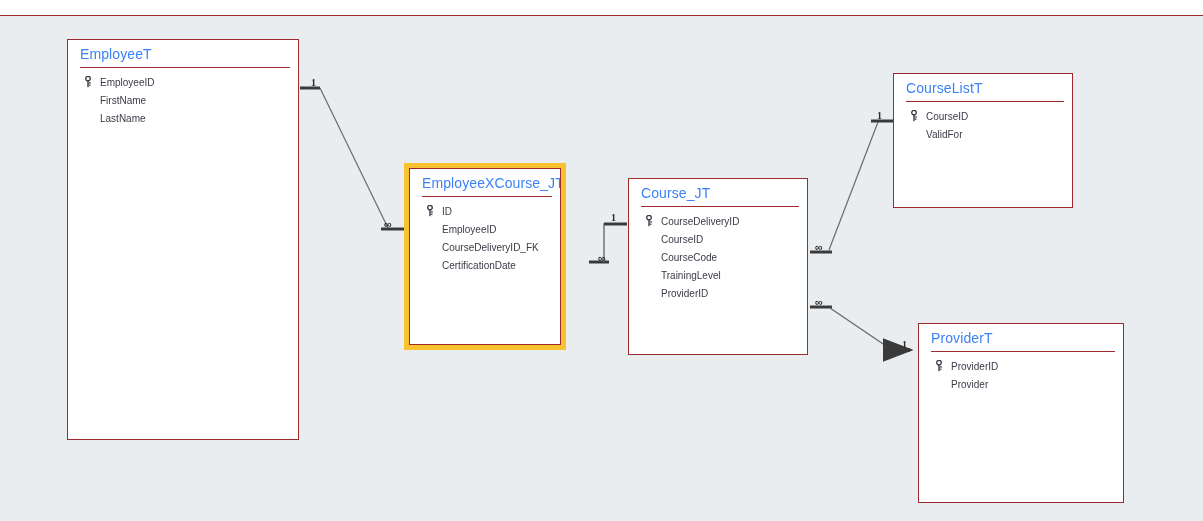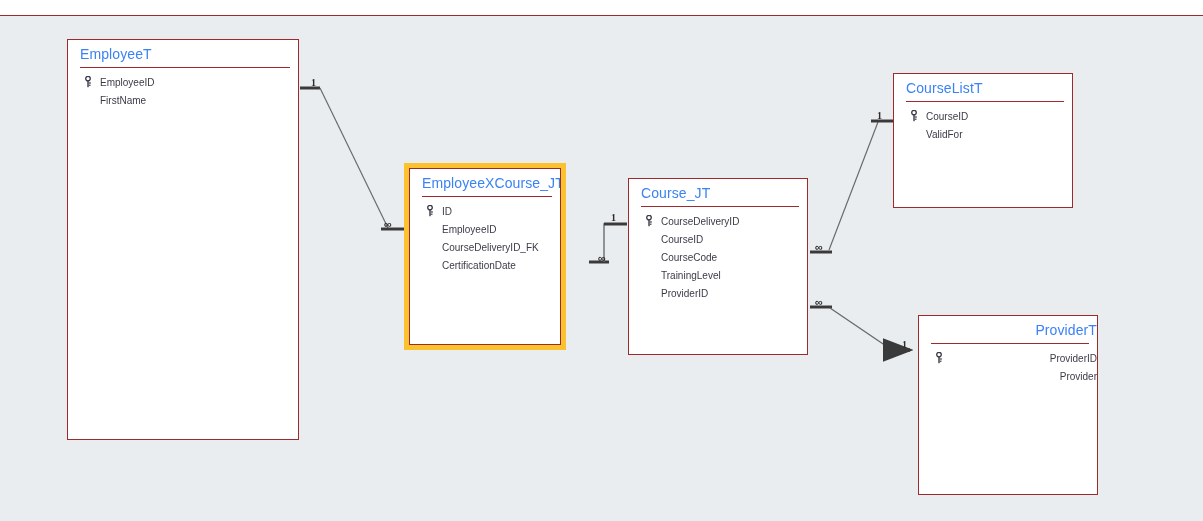--- a/index.html
+++ b/index.html
@@ -173,20 +173,24 @@
                 <rect x="4.7" y="6.4" width="2.2" height="1.2" fill="#3b3b48"></rect>
                 <rect x="4.7" y="8.6" width="1.8" height="1.2" fill="#3b3b48"></rect>
               </svg>
             </span>
             <span class="fld-name">EmployeeID</span>
           </div>
           <div class="fld">
             <span class="key-slot"></span>
             <span class="fld-name">FirstName</span>
           </div>
+          <div class="fld">
+            <span class="key-slot"></span>
+            <span class="fld-name">LastName</span>
+          </div>
         </div>
       </div>
       <div class="tbl selected" style="left: 409px; top: 152px; width: 152px; height: 177px;">
         <div class="tbl-title">EmployeeXCourse_JT</div>
         <div class="tbl-sep"></div>
         <div class="tbl-fields">
           <div class="fld">
             <span class="key-slot">
               <svg width="8" height="12" viewBox="0 0 8 12">
                 <circle cx="4" cy="2.6" r="2.3" fill="none" stroke="#3b3b48" stroke-width="1.3"></circle>
@@ -258,21 +262,21 @@
               </svg>
             </span>
             <span class="fld-name">CourseID</span>
           </div>
           <div class="fld">
             <span class="key-slot"></span>
             <span class="fld-name">ValidFor</span>
           </div>
         </div>
       </div>
-      <div class="tbl" style="left: 918px; top: 299px; width: 180px; height: 180px; text-align: right;">
+      <div class="tbl" style="left: 918px; top: 307px; width: 206px; height: 180px;">
         <div class="tbl-title">ProviderT</div>
         <div class="tbl-sep"></div>
         <div class="tbl-fields">
           <div class="fld">
             <span class="key-slot">
               <svg width="8" height="12" viewBox="0 0 8 12">
                 <circle cx="4" cy="2.6" r="2.3" fill="none" stroke="#3b3b48" stroke-width="1.3"></circle>
                 <rect x="3.3" y="4.6" width="1.4" height="6.6" fill="#3b3b48"></rect>
                 <rect x="4.7" y="6.4" width="2.2" height="1.2" fill="#3b3b48"></rect>
                 <rect x="4.7" y="8.6" width="1.8" height="1.2" fill="#3b3b48"></rect>

